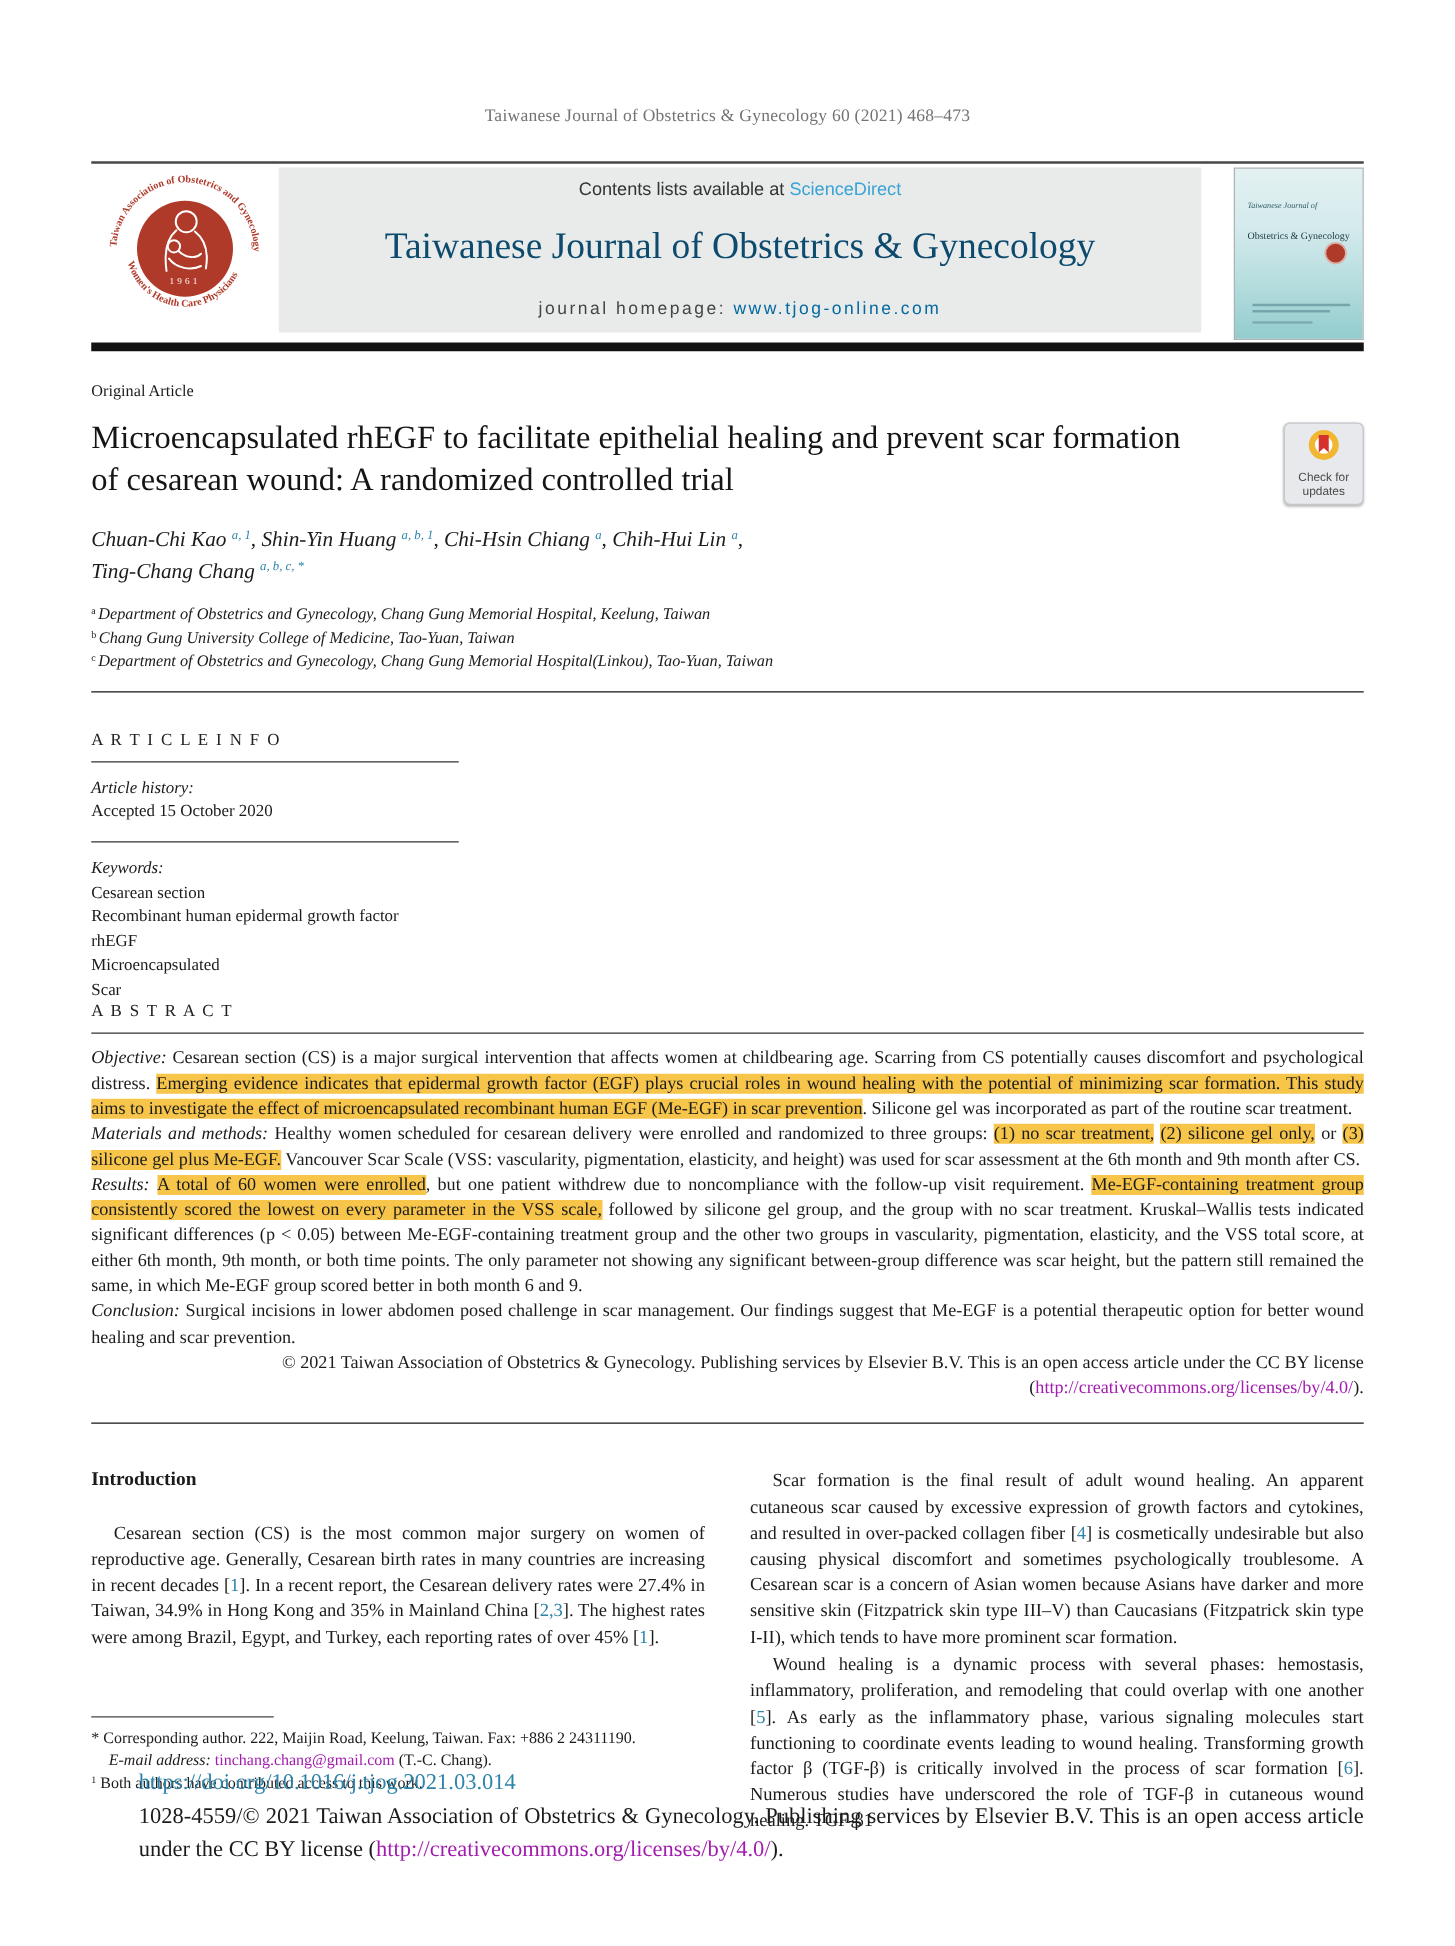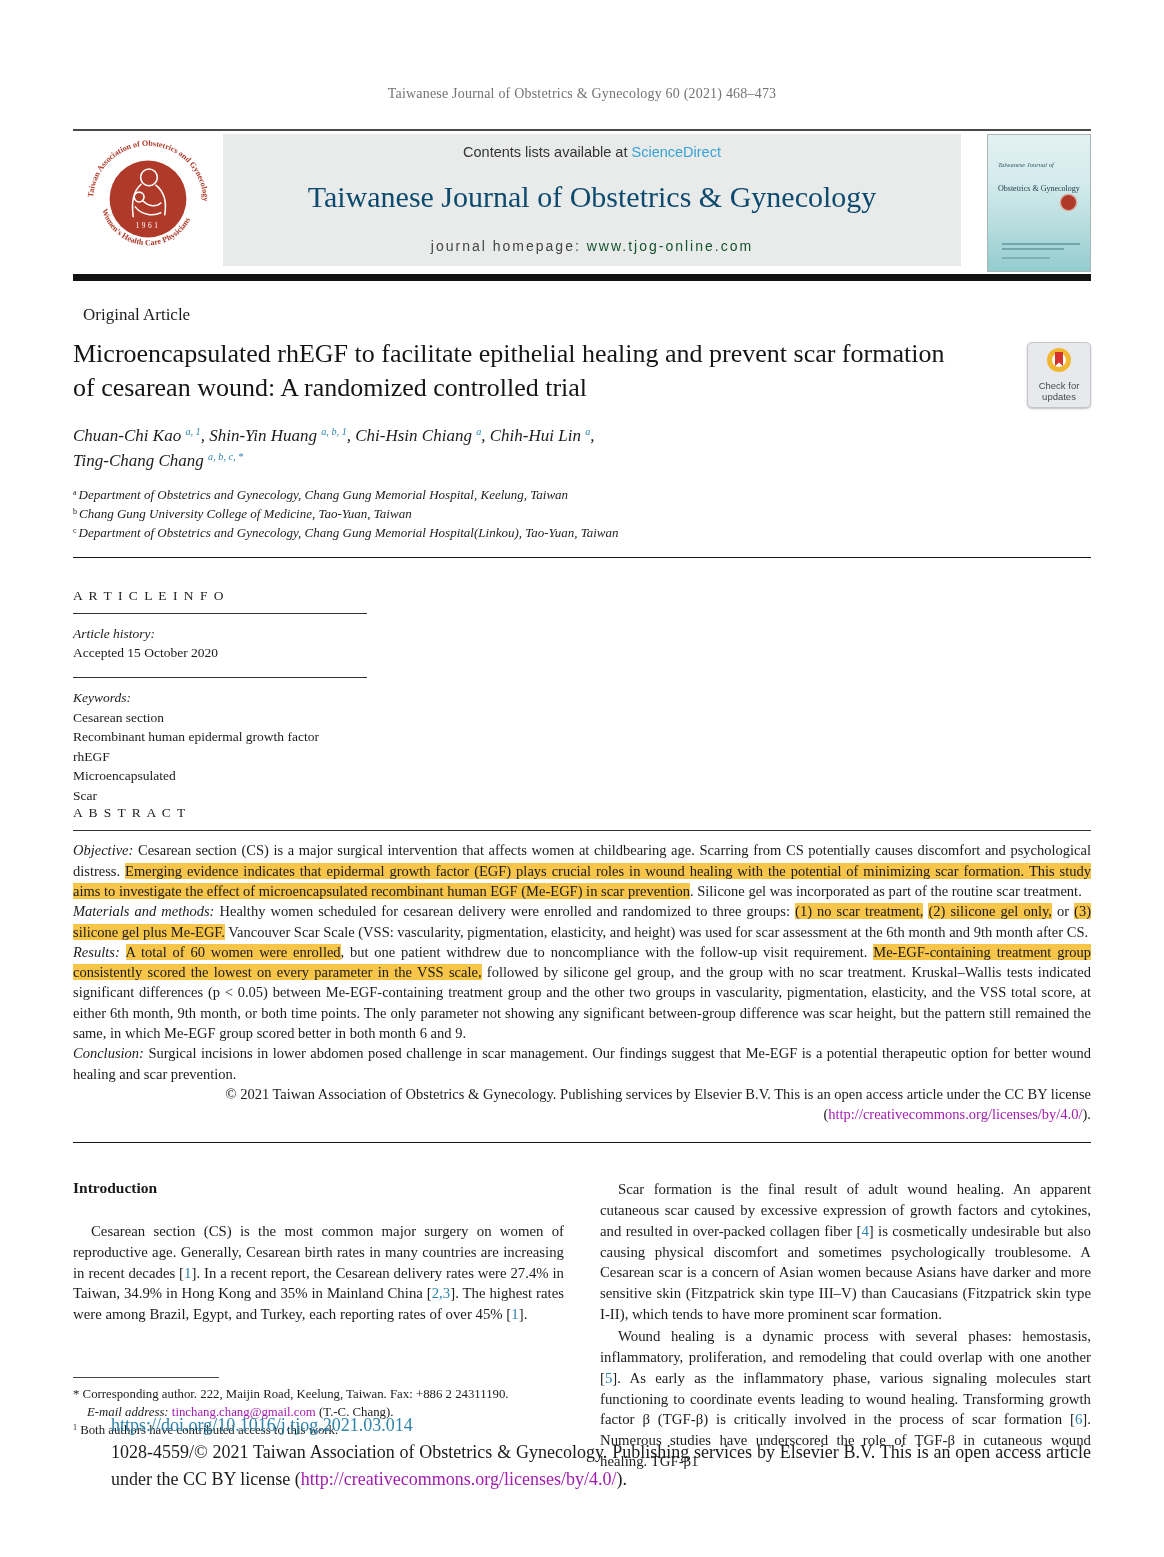--- a/index.html
+++ b/index.html
@@ -13,33 +13,33 @@
   .citation{ text-align:center;font-size:14px;color:#737373;letter-spacing:.2px;}
   
   .masthead{margin-top:27px;border-top:2px solid #484848;display:flex;align-items:stretch;}
   .logo-box{width:150px;display:flex;align-items:center;justify-content:center;padding:5px 0 8px 0;}
   .banner{flex:1;background:#e9eaea;margin:3px 26px 6px 0;text-align:center;
           font-family:"Liberation Sans",sans-serif;padding:10px 8px 12px 8px;}
   .contents-line{font-size:14.5px;color:#333;}
   .contents-line .lnk{color:#37a3d6;}
   .banner-title{font-family:"Liberation Serif",serif;font-size:30px;color:#0c4a6e;margin:20px 0 24px 0;}
   .homepage-line{font-size:14px;color:#444;letter-spacing:2px;}
-  .homepage-line .lnk{color:#14532d;}
+  .homepage-line .lnk{color:#0369a1;}
   .cover{width:104px;height:138px;margin-top:3px;border:1px solid #aab4b6;box-sizing:border-box;
          background:linear-gradient(180deg,#e3f1f2 0%,#d4eaec 35%,#b8dedf 65%,#93ccce 100%);
          position:relative;font-family:"Liberation Serif",serif;overflow:hidden;}
   .cover .c1{font-style:italic;font-size:6.5px;color:#2f5a66;margin:26px 0 1px 10px;}
   .cover .c2{font-size:8px;color:#1c3942;margin-left:10px;font-weight:normal;margin-top:16px;}
   .cover .emblem{position:absolute;right:14px;top:60px;width:15px;height:15px;border-radius:50%;
                  background:#b03a2a;box-shadow:0 0 0 1.5px #d9b0a8;}
   .cover .bar1,.cover .bar2,.cover .bar3{position:absolute;left:14px;right:10px;height:2px;background:#4c7d86;opacity:.55;}
   .cover .bar1{bottom:26px;} .cover .bar2{bottom:21px;right:26px;} .cover .bar3{bottom:12px;right:40px;opacity:.4;}
   .rule-thick{height:7px;background:#121212;margin-top:2px;}
   
-  .article-type{margin-top:24px;font-size:17px;margin-left:10px;}
+  .article-type{margin-top:24px;font-size:13px;}
   .title-row{display:flex;margin-top:12px;}
   .article-title{font-size:26px;line-height:1.3;width:880px;color:#151515;}
   .badge-wrap{margin-left:auto;padding-top:5px;}
   .badge{width:62px;height:64px;background:#e7e9ec;border:1px solid #c3c7cc;border-radius:5px;
          box-shadow:0 1px 2px rgba(0,0,0,.25);text-align:center;font-family:"Liberation Sans",sans-serif;}
   .badge svg{margin-top:4px;}
   .badge .bt{font-size:9.5px;color:#4a4a4a;line-height:1.15;}
   .authors{margin-top:16px;font-size:17px;line-height:1.45;font-style:italic;}
   .sup{color:#2d83aa;font-size:60%;position:relative;top:-.55em;}
   .supk{font-size:62%;position:relative;top:-.5em;}

